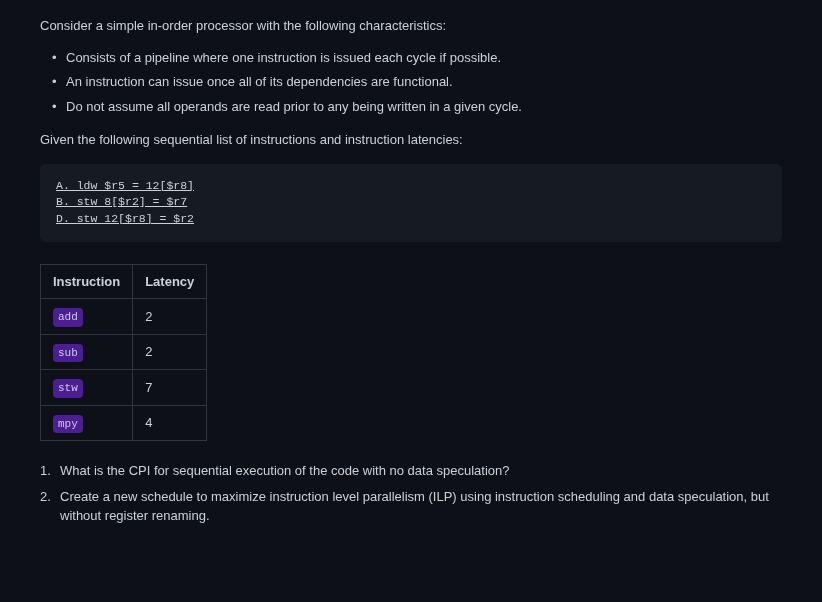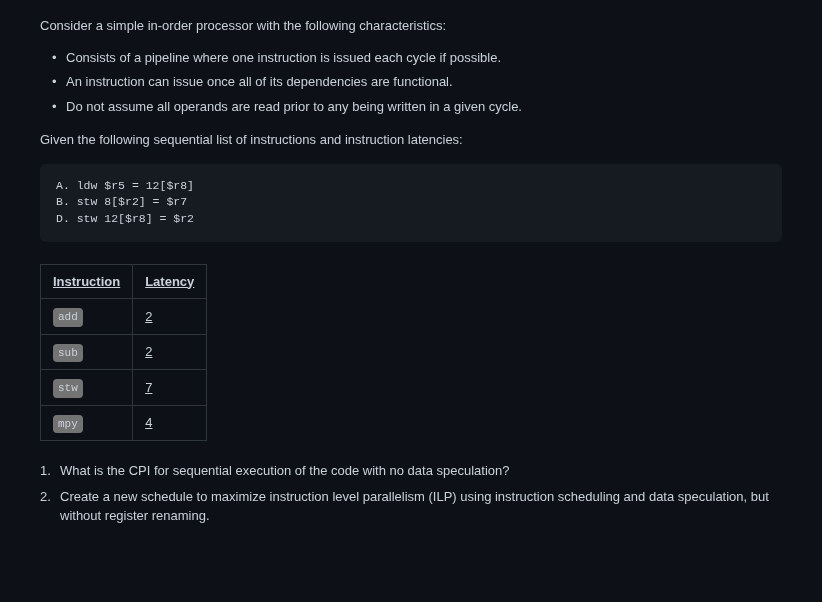--- a/index.html
+++ b/index.html
@@ -39,45 +39,45 @@
     }
     .code-block {
       background-color: #161b22;
       border-radius: 6px;
       padding: 14px 16px;
       margin-bottom: 22px;
       font-family: "SFMono-Regular", Consolas, "Liberation Mono", Menlo, monospace;
       font-size: 11.5px;
       line-height: 1.45;
       color: #c9d1d9;
+      text-decoration: underline;
     }
     .code-line {
       white-space: pre;
     }
     table {
       border-collapse: collapse;
       margin-bottom: 20px;
     }
     th, td {
       border: 1px solid #30363d;
       padding: 7px 12px;
       text-align: left;
-      text-decoration: underline;
     }
     th {
       font-weight: 600;
       font-size: 13px;
     }
     td {
       font-size: 13px;
     }
     .mono {
       font-family: "SFMono-Regular", Consolas, "Liberation Mono", Menlo, monospace;
       font-size: 11px;
-      background-color: #737373;
+      background-color: #4c1d95;
       padding: 1px 5px;
       border-radius: 4px;
       display: inline-block;
     }
     .numbered-list {
       list-style: none;
       counter-reset: item;
       padding-left: 16px;
     }
     .numbered-list > li {

